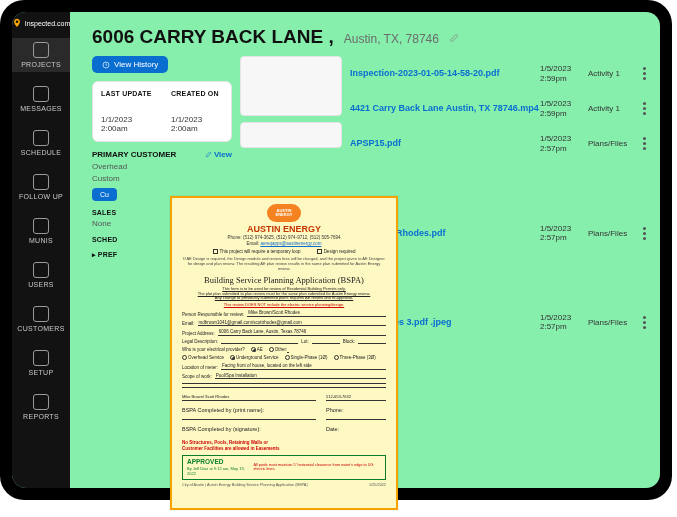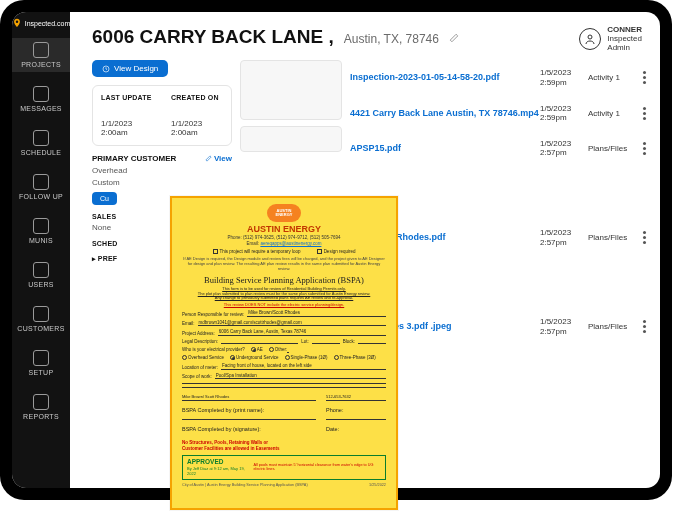--- a/index.html
+++ b/index.html
@@ -1,18 +1,18 @@
 <!DOCTYPE html>
 <html><head>
 <meta charset="utf-8">
 <style>
   * { box-sizing: border-box; margin: 0; padding: 0; font-family: -apple-system, BlinkMacSystemFont, "Segoe UI", Arial, sans-serif; }
   body { background: #fff; width: 677px; height: 517px; overflow: hidden; position: relative; }
   .device { position: absolute; top: 0; left: 0; width: 672px; height: 500px; background: #000; border-radius: 24px; padding: 12px; }
-  .screen { width: 100%; height: 100%; background: #ffffff; border-radius: 14px; display: flex; overflow: hidden; }
+  .screen { width: 100%; height: 100%; background: #86efac; border-radius: 14px; display: flex; overflow: hidden; }
   .sidebar { width: 58px; background: #121212; display: flex; flex-direction: column; align-items: center; padding-top: 6px; color: #fff; font-size: 7px; gap: 10px; }
   .brand { display:flex; align-items:center; gap:3px; font-size:7px; color:#fff; }
   .pin-icon { width:10px; height:10px; }
   .side-item { display:flex; flex-direction:column; align-items:center; gap:3px; cursor:pointer; width:100%; padding:4px 0; }
   .side-item.active { background:#2a2a2a; color:#fff; }
   .side-item .ic { width:16px; height:16px; border:1px solid #9a9a9a; border-radius:3px; }
   .side-label { font-size:7px; letter-spacing:0.3px; color:#c9c9c9; text-align:center; }
   .main { flex:1; display:flex; flex-direction:column; overflow:hidden; }
   .header { display:flex; justify-content:space-between; align-items:flex-start; padding: 14px 18px 8px 22px; }
   .title-wrap { display:flex; align-items:baseline; gap:10px; }
@@ -39,21 +39,21 @@
   .na-text { font-size:8px; color:#333; }
   .right-col { flex:1; display:flex; flex-direction:column; padding-right:4px; }
   .file-row { display:flex; align-items:center; padding: 8px 0; border-bottom:0px solid #eee; }
   .fname { color:#0a6ed1; font-weight:700; font-size:9px; flex:1; line-height:1.25; cursor:pointer; word-break:break-word; }
   .fdate { font-size:8px; color:#333; width:48px; line-height:1.2; }
   .fcat { font-size:8px; color:#333; width:50px; }
   .kebab { width:12px; cursor:pointer; display:flex; flex-direction:column; align-items:center; gap:2px; }
   .kebab span { width:3px; height:3px; background:#555; border-radius:50%; }
   .spacer-row { height: 54px; }
   
-  .doc-overlay { position:absolute; top:196px; left:170px; width:228px; height:314px; border:2px solid #f5a300; background:#fde047; box-shadow:0 0 0 1px rgba(0,0,0,0.04); overflow:hidden; }
+  .doc-overlay { position:absolute; top:196px; left:170px; width:228px; height:314px; border:2px solid #f5a300; background:#fef9c3; box-shadow:0 0 0 1px rgba(0,0,0,0.04); overflow:hidden; }
   .doc { padding:6px 10px 4px 10px; font-size:5.5px; color:#222; }
   .doc-head { text-align:center; }
   .logo { display:inline-flex; align-items:center; justify-content:center; width:34px; height:18px; background:#f58220; border-radius:9px 9px 9px 9px; color:#fff; font-size:4px; font-weight:700; line-height:1; }
   .ae-title { color:#c23600; font-weight:700; font-size:9px; margin-top:2px; }
   .ae-contact { font-size:4.5px; color:#333; margin-top:1px; }
   .ae-contact a { color:#0a6ed1; text-decoration:underline; }
   .chk-row { display:flex; justify-content:center; gap:16px; font-size:4.5px; margin:3px 0; }
   .chk { width:5px; height:5px; border:0.5px solid #333; display:inline-block; vertical-align:middle; margin-right:2px; }
   .disclaimer { font-size:4px; color:#444; text-align:center; line-height:1.2; margin:2px 0; }
   .bspa-title { font-family: Georgia, "Times New Roman", serif; font-size:8.5px; font-weight:400; text-align:center; margin:3px 0 2px 0; }
@@ -132,44 +132,31 @@
 
     <div class="main">
       <div class="header">
         <div class="title-wrap">
           <span class="title">6006 CARRY BACK LANE ,</span>
           <span class="subtitle">Austin, TX, 78746</span>
           <svg class="edit-ic" viewBox="0 0 24 24" fill="none" stroke="currentColor" stroke-width="2">
               <path d="M3 17l4 4L21 7l-4-4L3 17z"></path>
             </svg>
         </div>
-        <div class="user">
-          <div class="avatar">
-            <svg width="12" height="12" viewBox="0 0 24 24" fill="none" stroke="#333" stroke-width="2">
-                <circle cx="12" cy="8" r="4"></circle>
-                <path d="M4 22c0-4 4-6 8-6s8 2 8 6"></path>
-              </svg>
-          </div>
-          <div class="user-text">
-            <span class="user-name">CONNER</span>
-            <span>Inspected</span>
-            <span>Admin</span>
-          </div>
-        </div>
       </div>
 
       <div class="content">
 
         <div class="left-col">
           <button class="view-btn">
             <svg width="8" height="8" viewBox="0 0 24 24" fill="#fff">
                 <circle cx="12" cy="12" r="9" fill="none" stroke="#fff" stroke-width="2"></circle>
                 <path d="M12 7v5l3 2" stroke="#fff" stroke-width="2" fill="none"></path>
               </svg>
-            <span>View Design</span>
+            <span>View History</span>
           </button>
 
           <div class="card">
             <div class="row">
               <div>
                 <div class="lbl">LAST UPDATE</div>
                 <div class="val">1/1/2023 2:00am</div>
               </div>
               <div>
                 <div class="lbl">CREATED ON</div>

